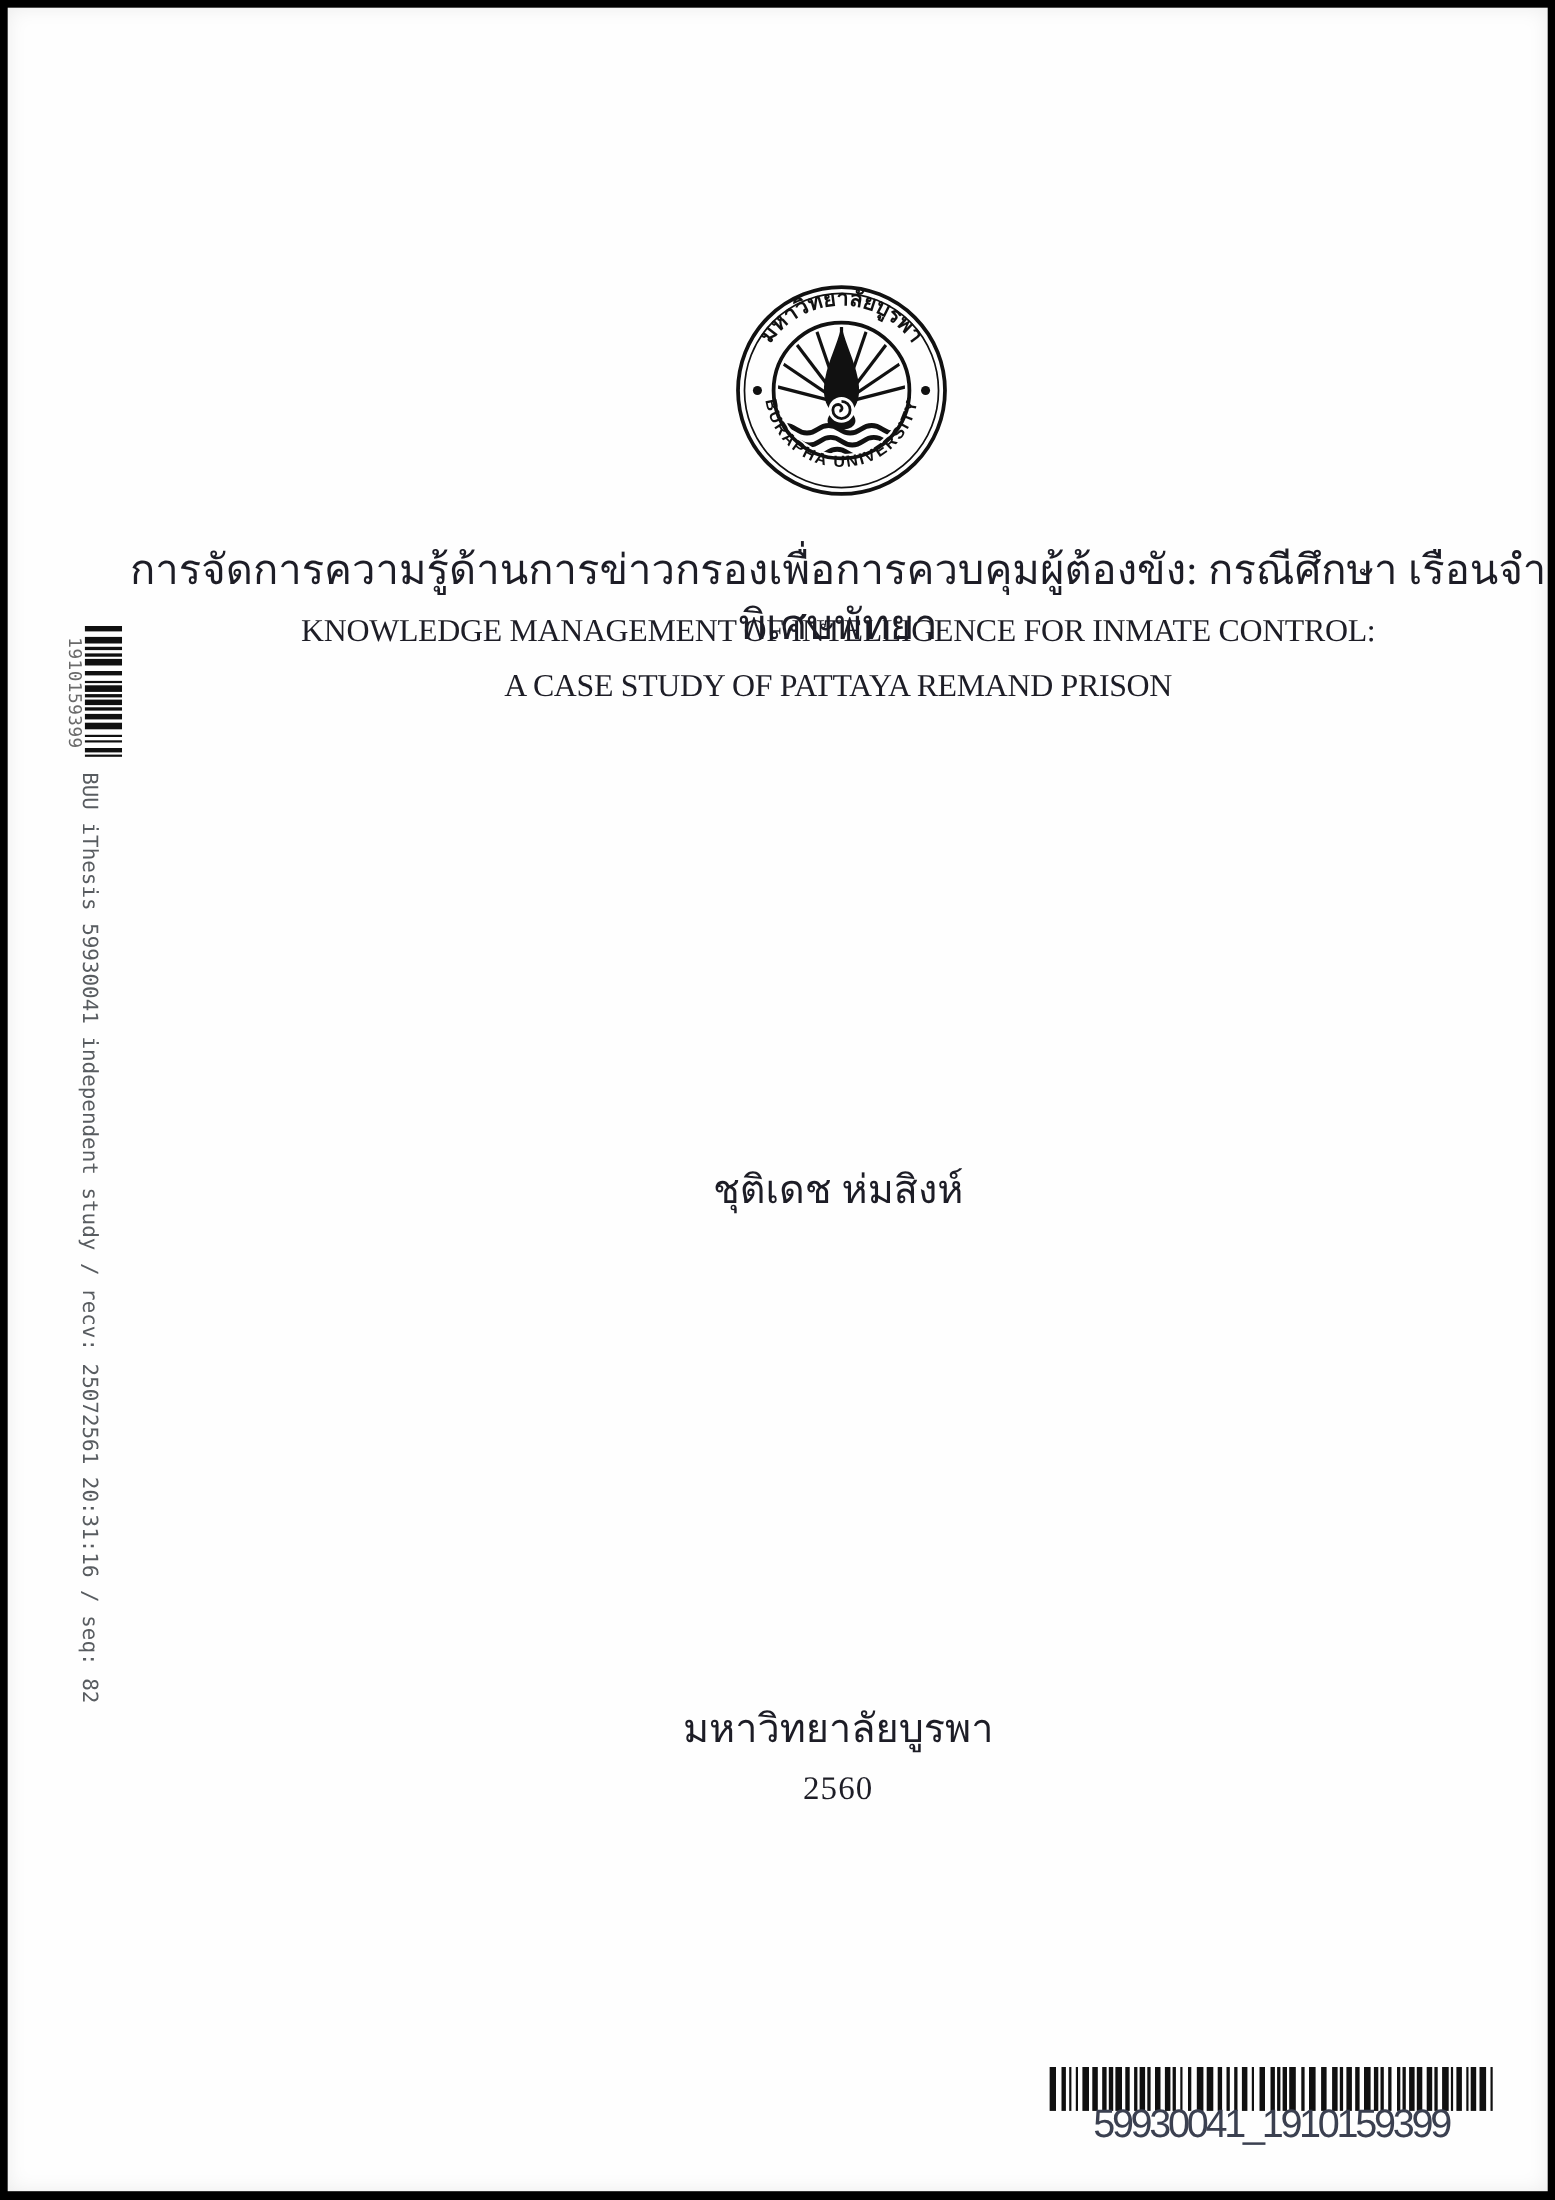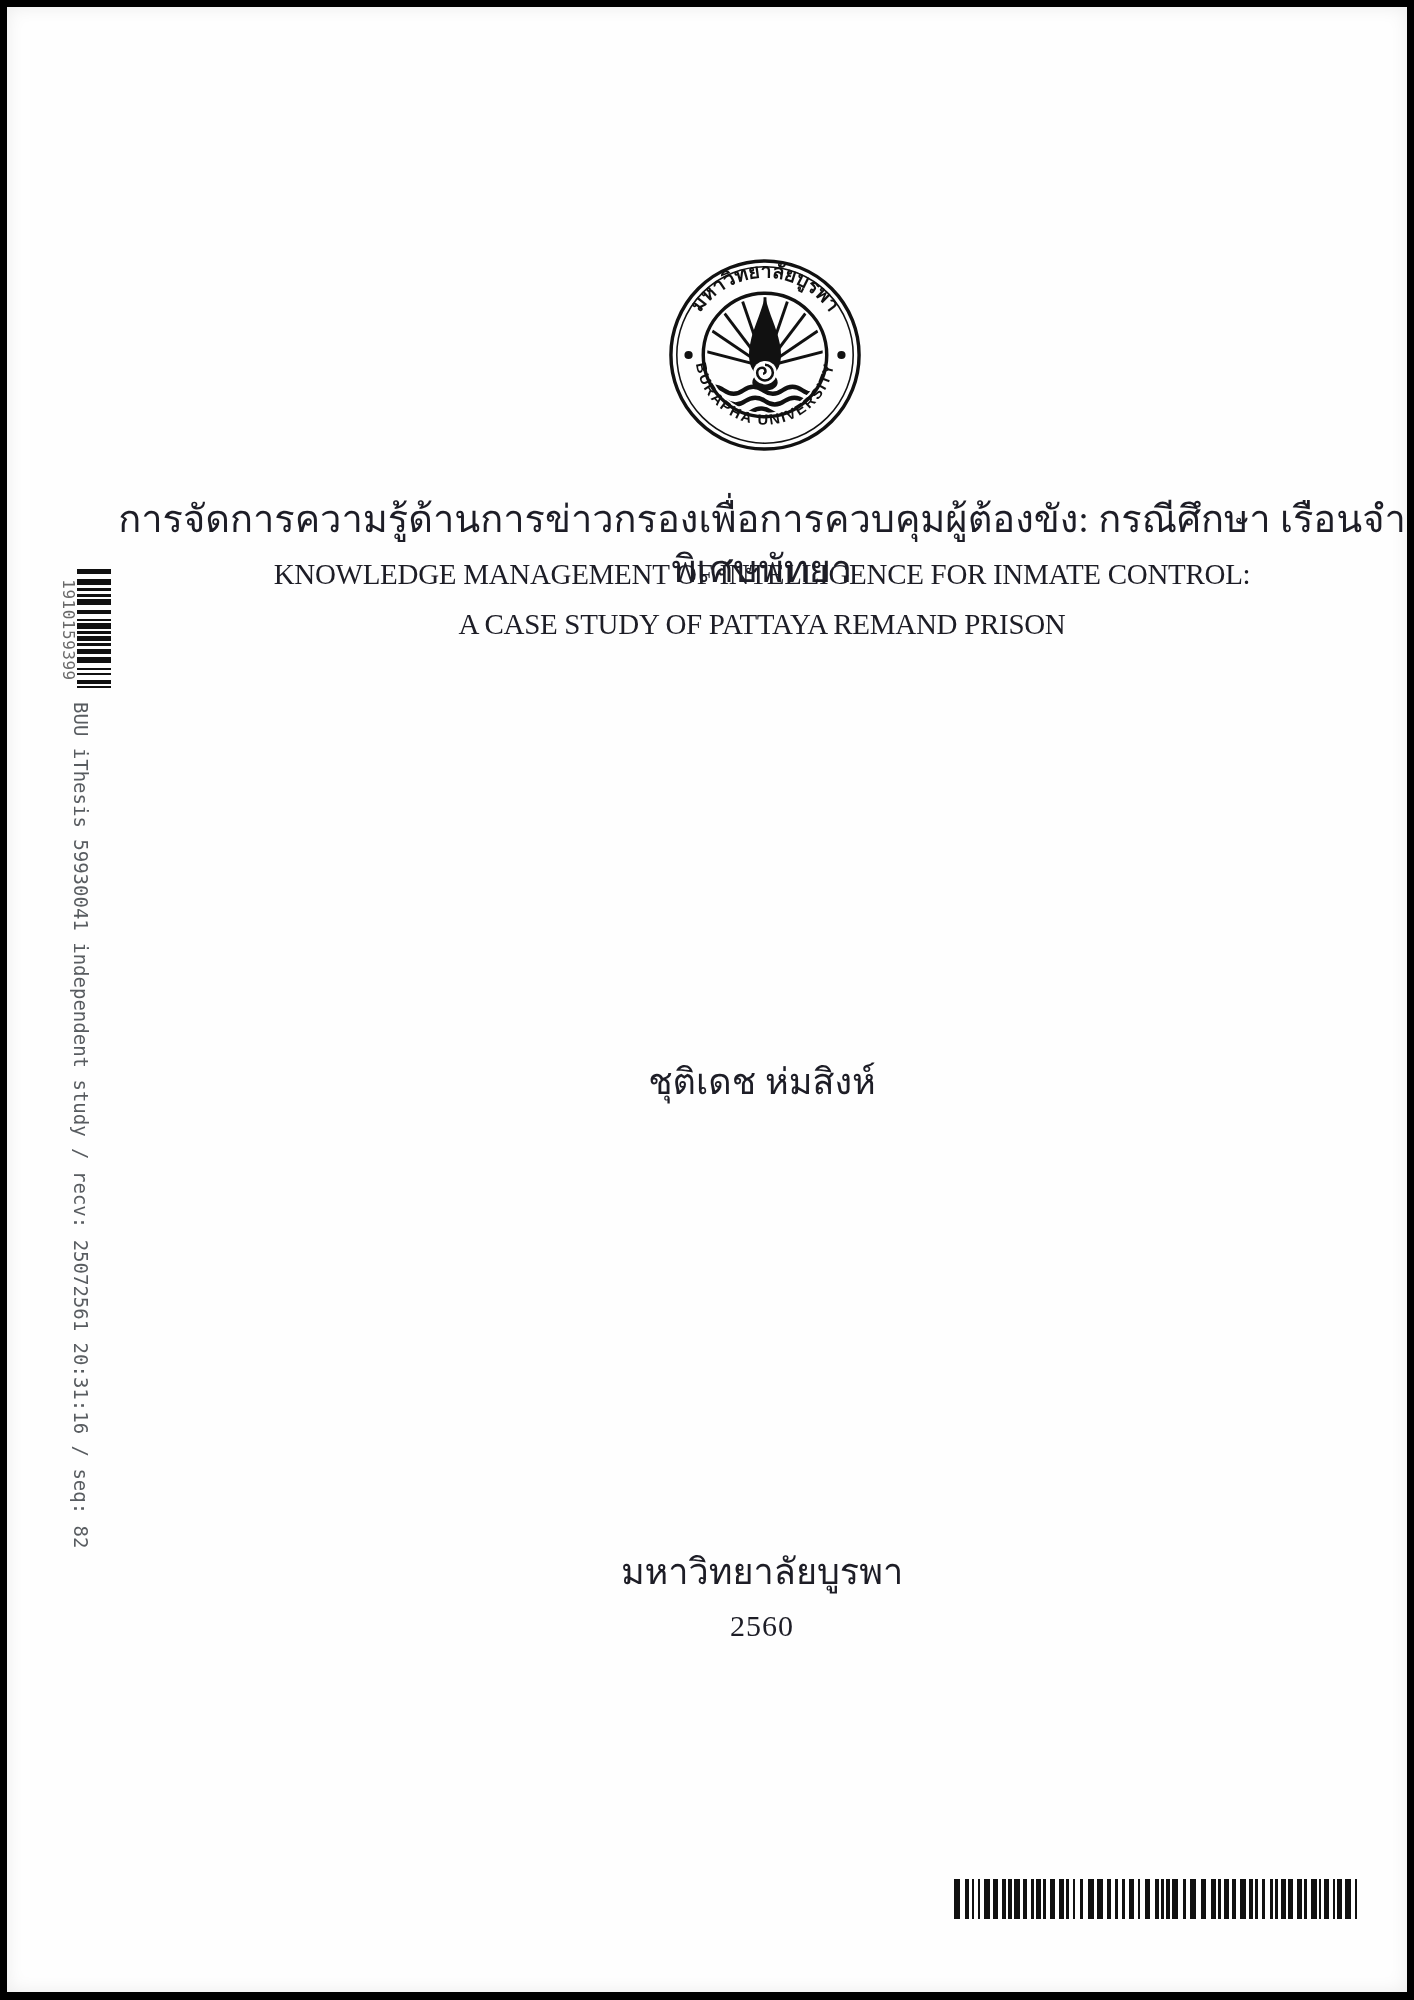--- a/index.html
+++ b/index.html
@@ -193,15 +193,16 @@
         <div style="width: 5px; margin-right: 2px;"></div>
         <div style="width: 3px; margin-right: 4px;"></div>
         <div style="width: 6px; margin-right: 2px;"></div>
         <div style="width: 2px; margin-right: 3px;"></div>
         <div style="width: 5px; margin-right: 4px;"></div>
         <div style="width: 2px; margin-right: 2px;"></div>
         <div style="width: 5px; margin-right: 3px;"></div>
         <div style="width: 6px; margin-right: 4px;"></div>
         <div style="width: 5px; margin-right: 4px;"></div>
       </div>
+    <div class="bb-label">59930041_1910159399</div>
   </div>
 
 </div>
 
 </body></html>

